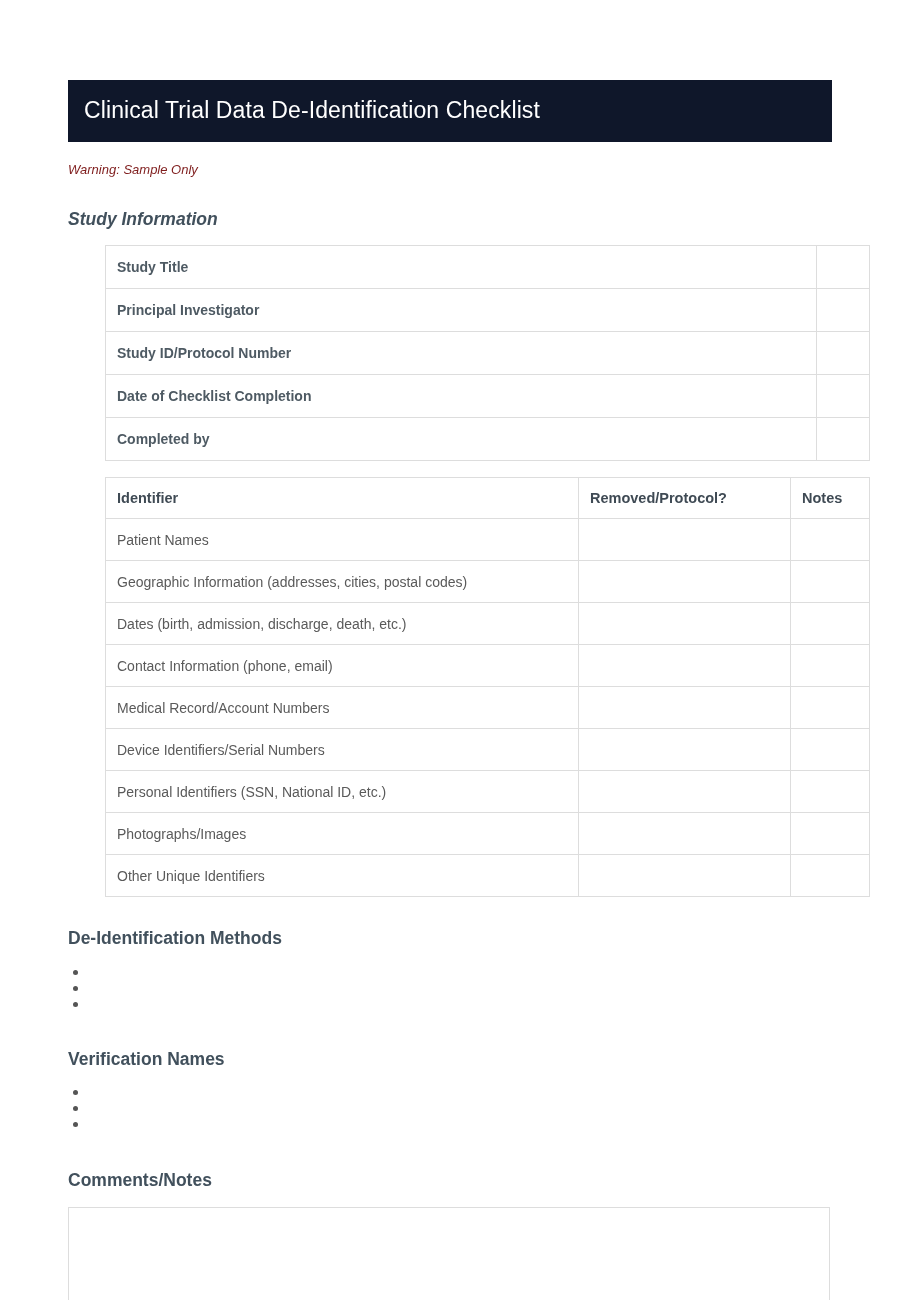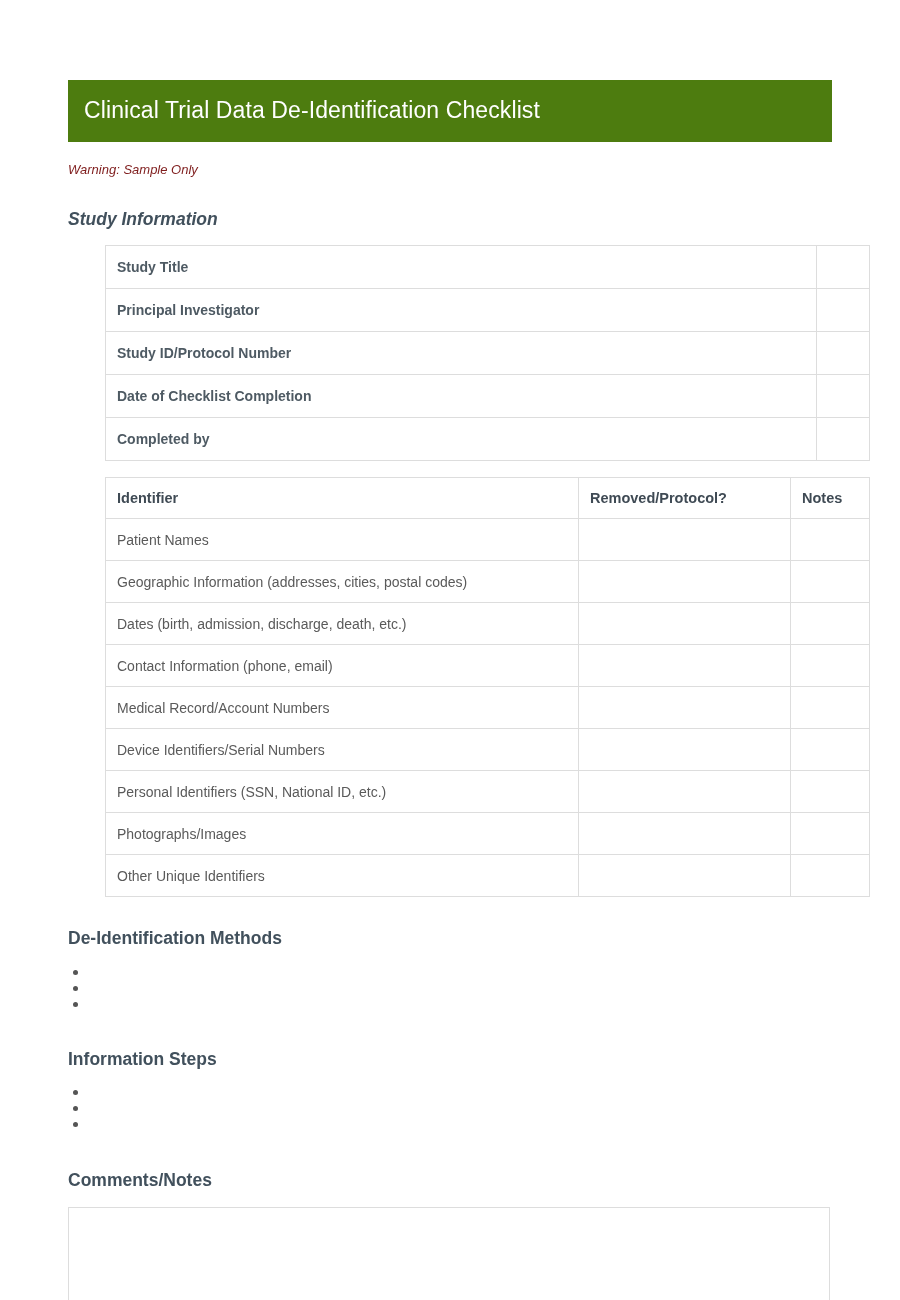--- a/index.html
+++ b/index.html
@@ -18,21 +18,21 @@
   .page {
     position: absolute;
     left: 68px;
     top: 0;
     width: 764px;
   }
 
   
   .title-banner {
     margin-top: 80px;
-    background: #4d7c0f;
+    background: #0f172a;
     color: #ffffff;
     font-size: 23px;
     font-weight: 400;
     line-height: 1.2;
     padding: 17px 16px 17px 16px;
     letter-spacing: 0.1px;
   }
 
   
   .warning {
@@ -238,21 +238,21 @@
   </table>
 
   <h2 class="section-heading sh-methods">De-Identification Methods</h2>
 
   <ul class="blank-list">
     <li></li>
     <li></li>
     <li></li>
   </ul>
 
-  <h2 class="section-heading sh-verify">Information Steps</h2>
+  <h2 class="section-heading sh-verify">Verification Names</h2>
 
   <ul class="blank-list">
     <li></li>
     <li></li>
     <li></li>
   </ul>
 
   <h2 class="section-heading sh-comments">Comments/Notes</h2>
 
   <div class="comments-box"></div>

